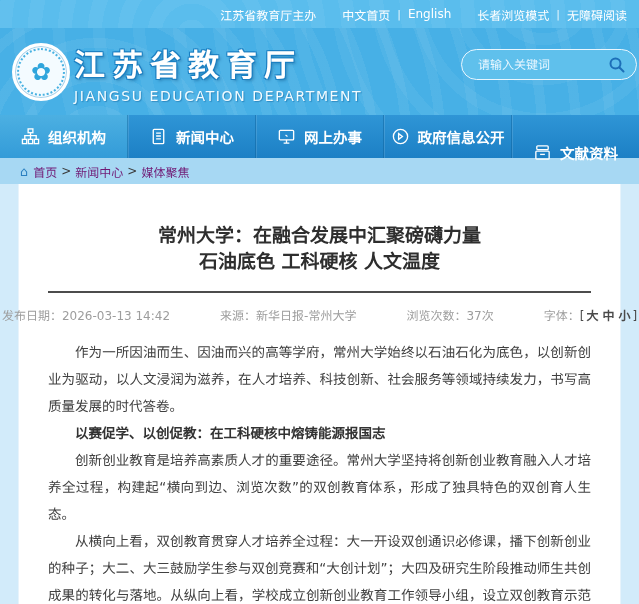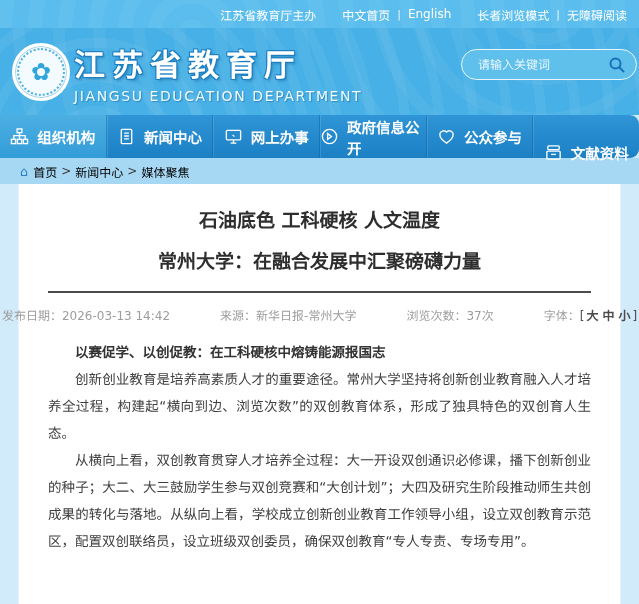--- a/index.html
+++ b/index.html
@@ -59,39 +59,38 @@
     flex:1;border:none;outline:none;background:transparent;
     font-size:12px;color:#ffffff;min-width:0;
   }
   .search input::placeholder{color:#eaf7ff;}
   .search-icon{display:flex;cursor:pointer;}
 
   
   .nav{
     height:43px;display:flex;
     background:linear-gradient(#2f95d6,#1c80c5);
-    border-radius:9px;
   }
   .nav-item{
     flex:1;display:flex;align-items:center;justify-content:center;
     color:#ffffff;font-size:14.5px;font-weight:bold;cursor:pointer;
     border-right:1px solid rgba(13,95,150,.45);
     box-shadow:1px 0 0 rgba(255,255,255,.12);
   }
   .nav-item:last-child{border-right:none;box-shadow:none;margin-top:31px;}
   .nav-item.active{background:linear-gradient(#4cb0e2,#339bd8);}
   .nav-item .nicon{display:flex;margin-right:8px;}
 
   
   .crumbbar{
     height:26px;background:#a7d8f3;display:flex;align-items:center;
     padding-left:20px;font-size:12px;color:#3a3a3a;
   }
   .crumbbar .home-icon{color:#2a7fc0;font-size:13px;margin-right:5px;line-height:1;}
-  .crumbbar a{color:#000000;text-decoration:none;cursor:pointer;}
+  .crumbbar a{color:#701a75;text-decoration:none;cursor:pointer;}
   .crumbbar .csep{margin:0 4px;color:#3a3a3a;}
 
   
   .content-wrap{background:#d2ebfa;padding:0 18px;height:560px;box-sizing:border-box;}
   .panel{
     background:#ffffff;border:1px solid #e7f3fb;border-top:none;
     min-height:560px;box-sizing:border-box;padding:24px 29px 20px 29px;
   }
   .a-title{font-size:19px;font-weight:bold;color:#2e2e2e;text-align:center;margin:0;line-height:1.35;}
   .a-title.second{margin-top:15px;}
@@ -187,60 +186,53 @@
         <svg width="19" height="19" viewBox="0 0 20 20" fill="none" stroke="#fff" stroke-width="1.4">
             <circle cx="10" cy="10" r="7.5"></circle>
             <path d="M8 7l4 3-4 3z"></path>
           </svg>
       </span>
       <span>政府信息公开</span>
     </div>
     <div class="nav-item">
       <span class="nicon">
         <svg width="19" height="19" viewBox="0 0 20 20" fill="none" stroke="#fff" stroke-width="1.4">
-            <path d="M10 17s-7-4.4-7-9a4 4 0 0 1 7-2.6A4 4 0 0 1 17 8c0 4.6-7 9-7 9z"></path>
-          </svg>
-      </span>
-      <span>公众参与</span>
-    </div>
-    <div class="nav-item">
-      <span class="nicon">
-        <svg width="19" height="19" viewBox="0 0 20 20" fill="none" stroke="#fff" stroke-width="1.4">
             <rect x="4" y="3" width="12" height="4" rx="1"></rect>
             <rect x="3" y="8.5" width="14" height="8.5" rx="1"></rect>
             <path d="M7.5 12h5"></path>
           </svg>
       </span>
       <span>文献资料</span>
     </div>
   </div>
 
   <div class="crumbbar">
     <span class="home-icon">⌂</span>
     <a>首页</a>
     <span class="csep">&gt;</span>
     <a>新闻中心</a>
     <span class="csep">&gt;</span>
     <a>媒体聚焦</a>
   </div>
 
   <div class="content-wrap">
     <div class="panel">
+      <h1 class="a-title second">常州大学：在融合发展中汇聚磅礴力量</h1>
       <h1 class="a-title">石油底色 工科硬核 人文温度</h1>
-      <h1 class="a-title second">常州大学：在融合发展中汇聚磅礴力量</h1>
       <div class="divider"></div>
 
       <div class="meta">
         <span class="m-item">发布日期：2026-03-13 14:42</span>
         <span class="m-item">来源：新华日报-常州大学</span>
         <span class="m-item">浏览次数：37次</span>
         <span class="m-item fontsel"><span>字体：</span><span class="fbr">[</span><span class="fsz">大</span><span class="fsz">中</span><span class="fsz">小</span><span class="fbr">]</span></span>
       </div>
 
       <div class="article">
+        <p>作为一所因油而生、因油而兴的高等学府，常州大学始终以石油石化为底色，以创新创业为驱动，以人文浸润为滋养，在人才培养、科技创新、社会服务等领域持续发力，书写高质量发展的时代答卷。</p>
         <p class="subhead">以赛促学、以创促教：在工科硬核中熔铸能源报国志</p>
         <p>创新创业教育是培养高素质人才的重要途径。常州大学坚持将创新创业教育融入人才培养全过程，构建起“横向到边、浏览次数”的双创教育体系，形成了独具特色的双创育人生态。</p>
         <p>从横向上看，双创教育贯穿人才培养全过程：大一开设双创通识必修课，播下创新创业的种子；大二、大三鼓励学生参与双创竞赛和“大创计划”；大四及研究生阶段推动师生共创成果的转化与落地。从纵向上看，学校成立创新创业教育工作领导小组，设立双创教育示范区，配置双创联络员，设立班级双创委员，确保双创教育“专人专责、专场专用”。</p>
 
       </div>
     </div>
   </div>
 
 </div>
 

